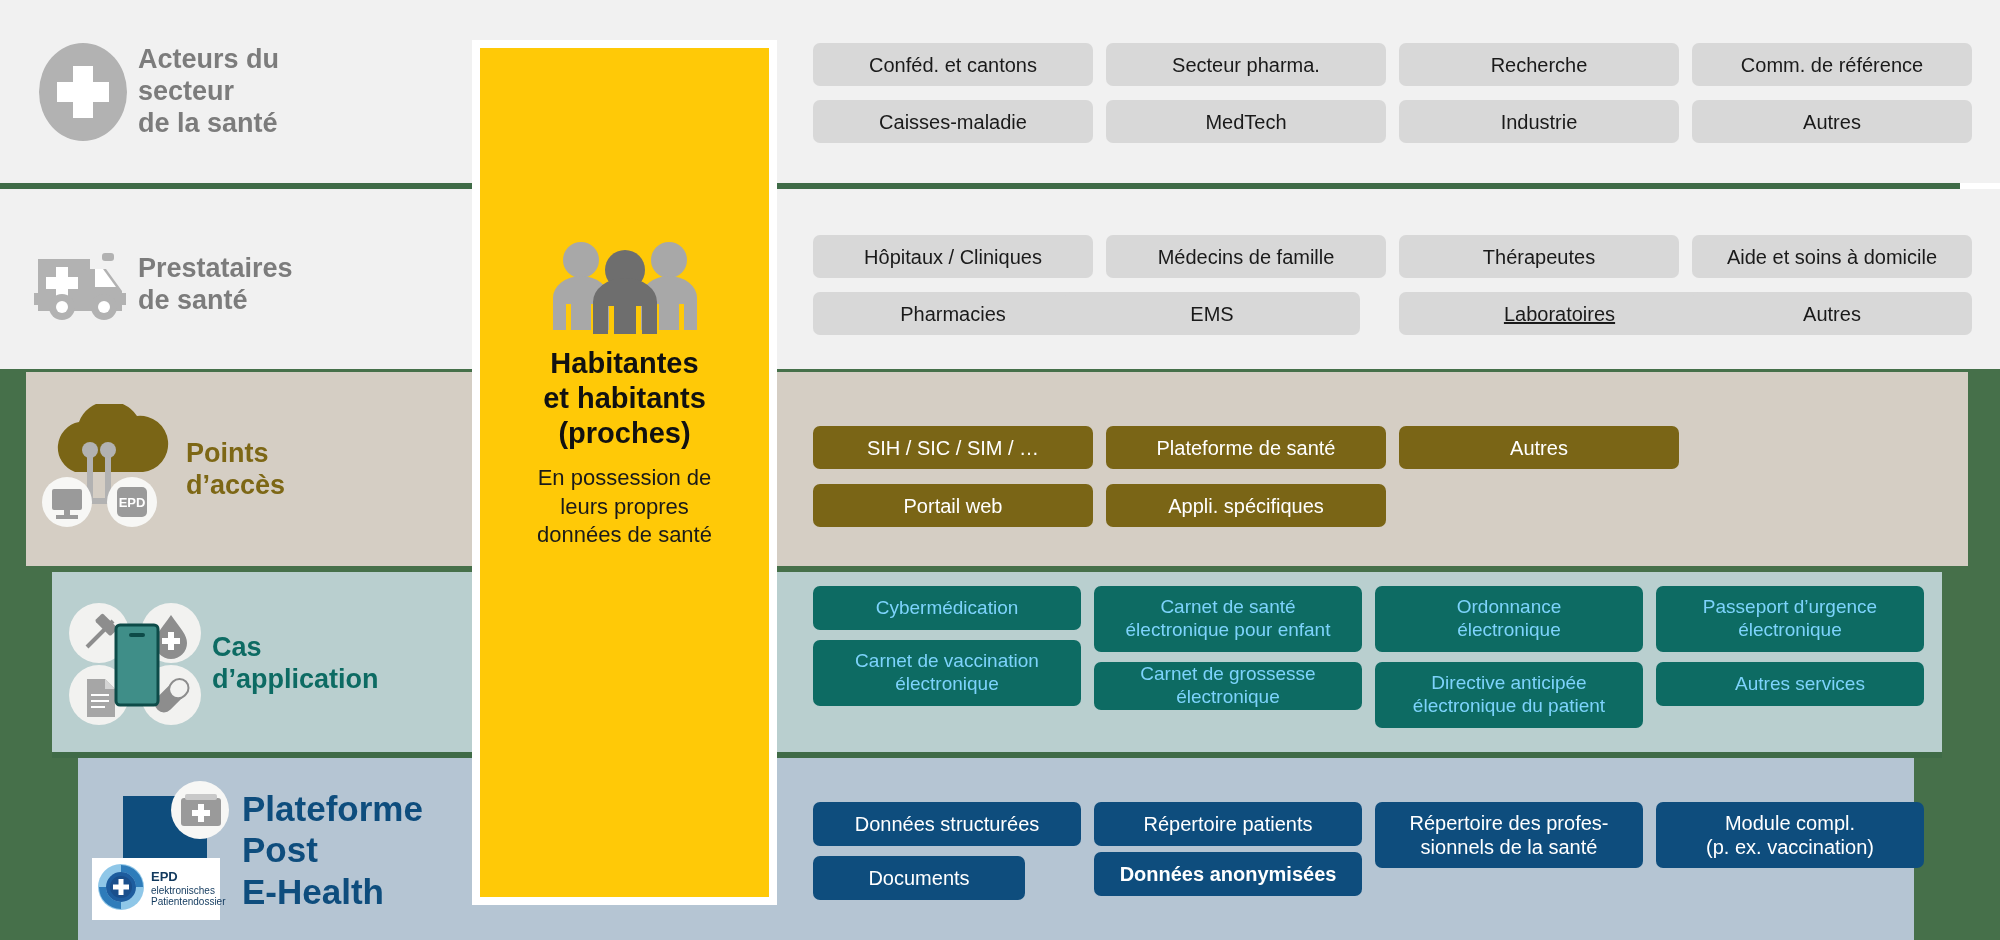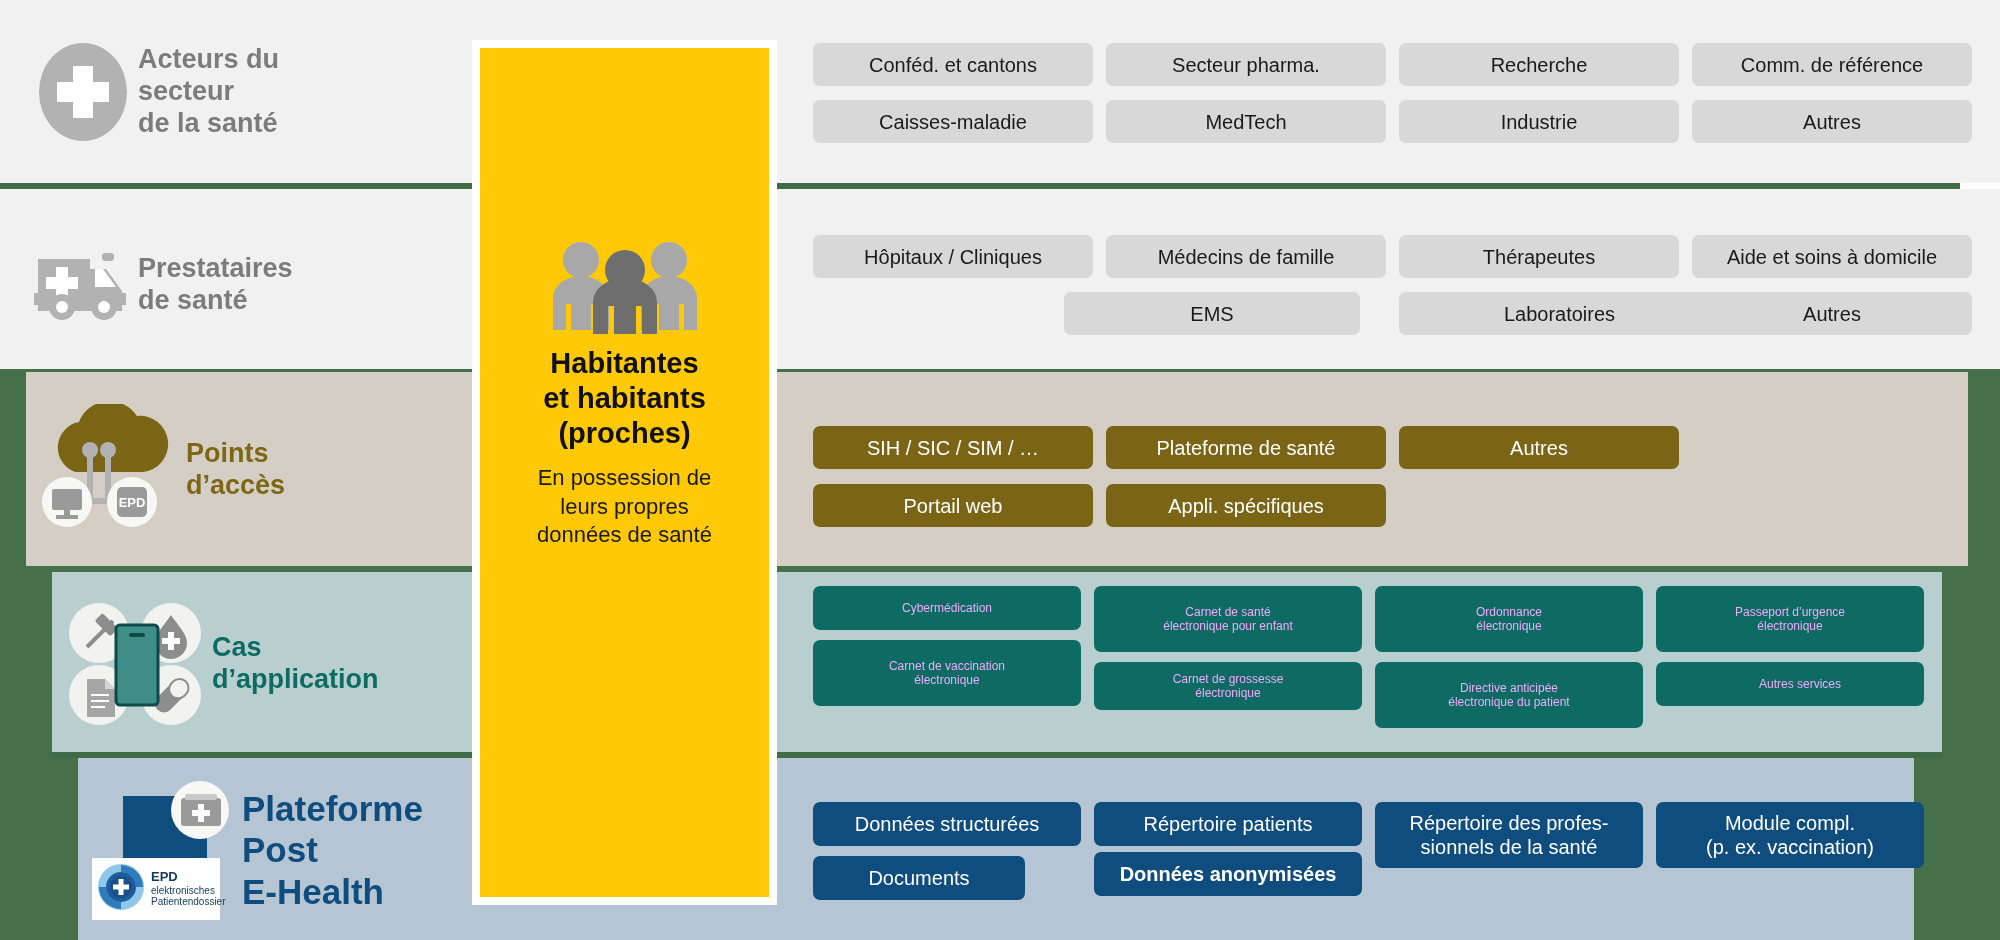--- a/index.html
+++ b/index.html
@@ -48,21 +48,21 @@
     border-radius:7px;
     display:flex;
     align-items:center;
     justify-content:center;
     text-align:center;
     line-height:1.2;
     padding:4px 8px;
   }
   .chip-grey  { background:#d8d8d8; color:#1a1a1a; font-size:20px; }
   .chip-olive { background:#7a6516; color:#ffffff; font-size:20px; }
-  .chip-teal  { background:#0d6b63; color:#f0abfc; font-size:12px; }
+  .chip-teal  { background:#0d6b63; color:#7dd3fc; font-size:19px; }
   .chip-blue  { background:#0e4d7d; color:#ffffff; font-size:20px; }
 
   
   #center-panel {
     position:absolute;
     left:472px; top:40px; width:305px; height:865px;
     background:#ffc907;
     border:8px solid #ffffff;
     z-index:40;
     display:flex;
@@ -150,22 +150,23 @@
     <div class="txt lbl-grey" style="white-space: pre-line;">Prestataires
 de santé</div>
   </div>
 
   <div class="chiprow" style="left:0;top:189px;width:2000px;height:180px;">
     <div class="chip chip-grey" style="left: 813px; top: 46px; width: 280px; height: 43px; white-space: pre-line;">Hôpitaux / Cliniques</div>
     <div class="chip chip-grey" style="left: 1106px; top: 46px; width: 280px; height: 43px; white-space: pre-line;">Médecins de famille</div>
     <div class="chip chip-grey" style="left: 1399px; top: 46px; width: 280px; height: 43px; white-space: pre-line;">Thérapeutes</div>
     <div class="chip chip-grey" style="left: 1692px; top: 46px; width: 280px; height: 43px; white-space: pre-line;">Aide et soins à domicile</div>
 
+    <div class="chip chip-grey" style="left: 813px; top: 103px; width: 280px; height: 43px; white-space: pre-line;">Pharmacies</div>
     <div class="chip chip-grey" style="left: 1064px; top: 103px; width: 296px; height: 43px; white-space: pre-line;">EMS</div>
-    <div class="chip chip-grey" style="left: 1399px; top: 103px; width: 321px; height: 43px; white-space: pre-line;">Laboratoires</div>
+    <div class="chip chip-grey" style="left: 1399px; top: 103px; width: 321px; height: 43px; white-space: pre-line; text-decoration: underline;">Laboratoires</div>
     <div class="chip chip-grey" style="left: 1692px; top: 103px; width: 280px; height: 43px; white-space: pre-line;">Autres</div>
   </div>
 
   <div class="rowlabel" style="left:36px;top:400px;width:430px;height:140px;">
     <div class="icon" style="width:150px;">
       <svg width="140" height="132" viewBox="0 0 140 132">
         <path d="M34 68 a26 26 0 0 1 4 -50 a32 30 0 0 1 58 -6 a26 26 0 0 1 6 56 z" fill="#7a6516"></path>
         <rect x="46" y="44" width="6" height="56" fill="#b2b2b2"></rect>
         <rect x="64" y="44" width="6" height="56" fill="#b2b2b2"></rect>
         <circle cx="49" cy="46" r="8" fill="#b2b2b2"></circle>

